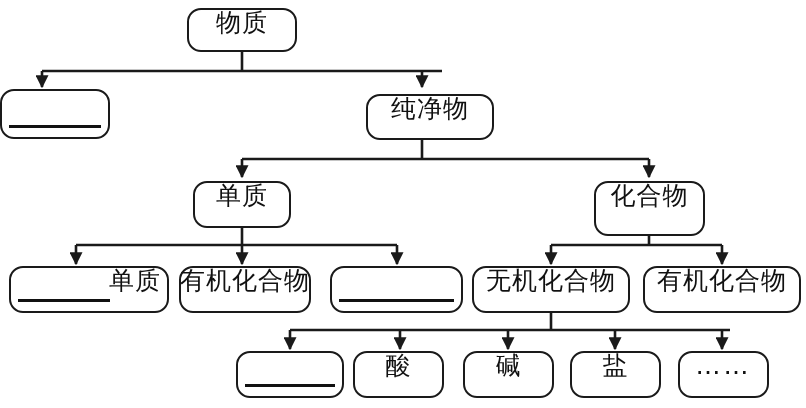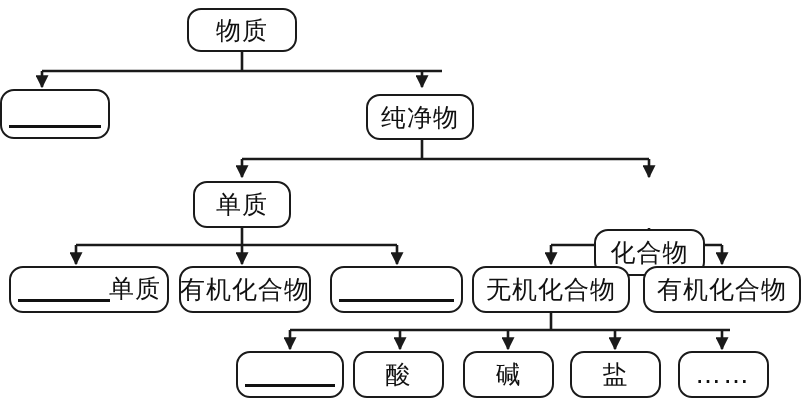--- a/index.html
+++ b/index.html
@@ -24,21 +24,20 @@
     height: 408px;
     pointer-events: none;
   }
   .node {
     position: absolute;
     box-sizing: border-box;
     border: 2px solid #1a1a1a;
     border-radius: 14px;
     background: #ffffff;
     display: flex;
-    align-items: center;
     justify-content: center;
     color: #111111;
     font-size: 25px;
     line-height: 1;
     letter-spacing: 1px;
     white-space: nowrap;
   }
   .node.blank {
     justify-content: flex-end;
     padding-right: 6px;
@@ -112,29 +111,29 @@
 
   <div class="node" style="left:187px; top:8px; width:110px; height:44px;">
     <span class="label">物质</span>
   </div>
 
   <div class="node blank blank-only" style="left:0px; top:89px; width:110px; height:50px;">
     <span class="blank-rule"></span>
     <span class="label"></span>
   </div>
 
-  <div class="node" style="left:366px; top:94px; width:108px; height:46px;">
+  <div class="node" style="left:366px; top:94px; width:128px; height:46px;">
     <span class="label">纯净物</span>
   </div>
 
   <div class="node" style="left:193px; top:181px; width:98px; height:47px;">
     <span class="label">单质</span>
   </div>
 
-  <div class="node" style="left:594px; top:181px; width:111px; height:47px;margin-top:48px;">
+  <div class="node" style="left:594px; top:181px; width:111px; height:55px;">
     <span class="label">化合物</span>
   </div>
 
   <div class="node blank blank-label" style="left:9px; top:266px; width:160px; height:47px;">
     <span class="blank-rule"></span>
     <span class="label">单质</span>
   </div>
 
   <div class="node" style="left:179px; top:266px; width:132px; height:47px;">
     <span class="label">有机化合物</span>

